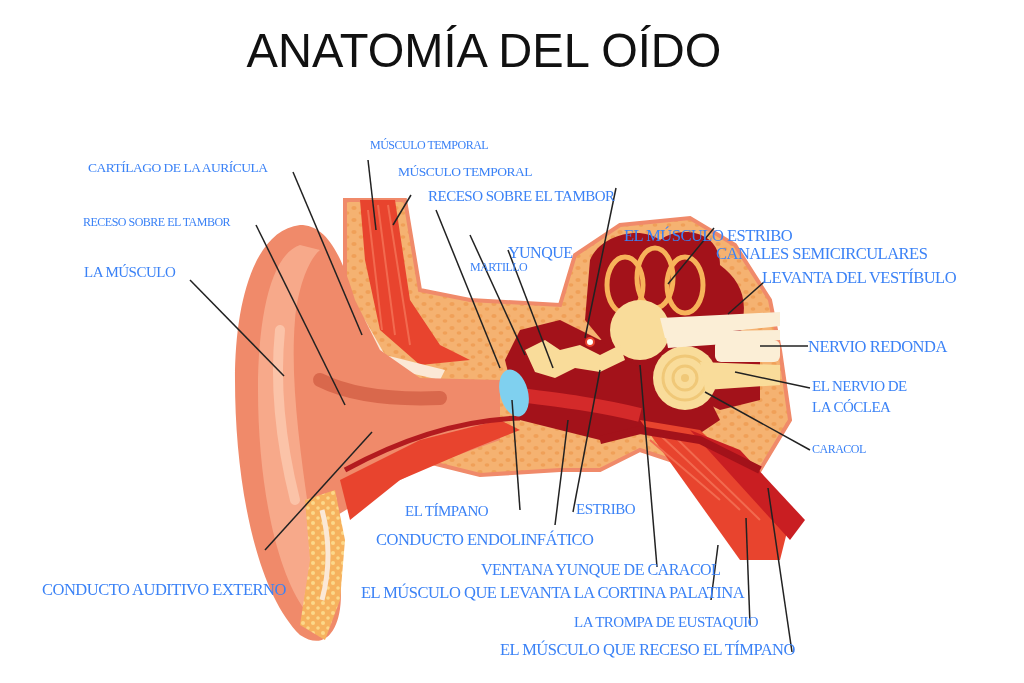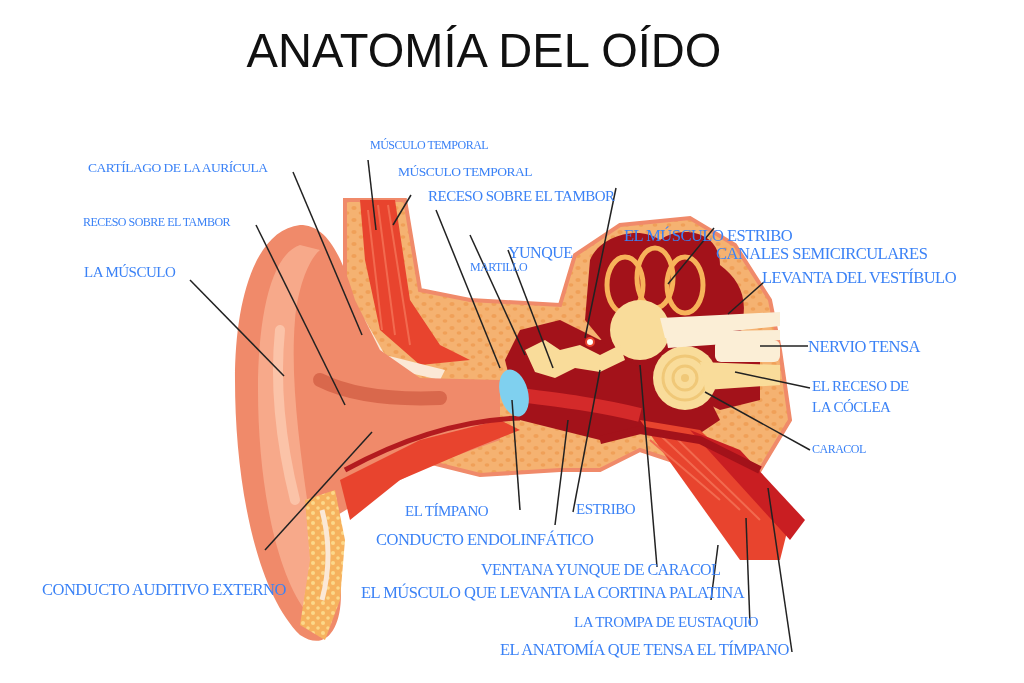--- a/index.html
+++ b/index.html
@@ -130,24 +130,24 @@
 <div class="label s12" style="left:83px;top:215px;">RECESO SOBRE EL TAMBOR</div>
 <div class="label s15" style="left:84px;top:264px;">LA MÚSCULO</div>
 <div class="label s12" style="left:370px;top:138px;">MÚSCULO TEMPORAL</div>
 <div class="label s13" style="left:398px;top:164px;">MÚSCULO TEMPORAL</div>
 <div class="label s15" style="left:428px;top:188px;">RECESO SOBRE EL TAMBOR</div>
 <div class="label s12" style="left:470px;top:218px;margin-top:42px;">MARTILLO</div>
 <div class="label s9" style="left:508px;top:244px;">YUNQUE</div>
 <div class="label s16" style="left:624px;top:182px;margin-top:44px;">EL MÚSCULO ESTRIBO</div>
 <div class="label s16" style="left:716px;top:216px;margin-top:28px;">CANALES SEMICIRCULARES</div>
 <div class="label s16" style="left:762px;top:268px;">LEVANTA DEL VESTÍBULO</div>
-<div class="label s16" style="left:808px;top:337px;">NERVIO TENSA</div>
-<div class="label s15" style="left:812px;top:378px;">EL RECESO DE</div>
+<div class="label s16" style="left:808px;top:337px;">NERVIO REDONDA</div>
+<div class="label s15" style="left:812px;top:378px;">EL NERVIO DE</div>
 <div class="label s15" style="left:812px;top:399px;text-align:right;">LA CÓCLEA</div>
 <div class="label s12" style="left:812px;top:442px;">CARACOL</div>
 <div class="label s16" style="left:42px;top:580px;">CONDUCTO AUDITIVO EXTERNO</div>
 <div class="label s15" style="left:405px;top:503px;">EL TÍMPANO</div>
 <div class="label s15" style="left:576px;top:501px;">ESTRIBO</div>
 <div class="label s16" style="left:376px;top:530px;">CONDUCTO ENDOLINFÁTICO</div>
 <div class="label s9" style="left:481px;top:561px;">VENTANA YUNQUE DE CARACOL</div>
 <div class="label s16" style="left:361px;top:583px;">EL MÚSCULO QUE LEVANTA LA CORTINA PALATINA</div>
 <div class="label s15" style="left:574px;top:614px;">LA TROMPA DE EUSTAQUIO</div>
-<div class="label s16" style="left:500px;top:640px;">EL ANATOMÍA QUE TENSA EL TÍMPANO</div>
+<div class="label s16" style="left:500px;top:640px;">EL MÚSCULO QUE RECESO EL TÍMPANO</div>
 
 </body></html>

